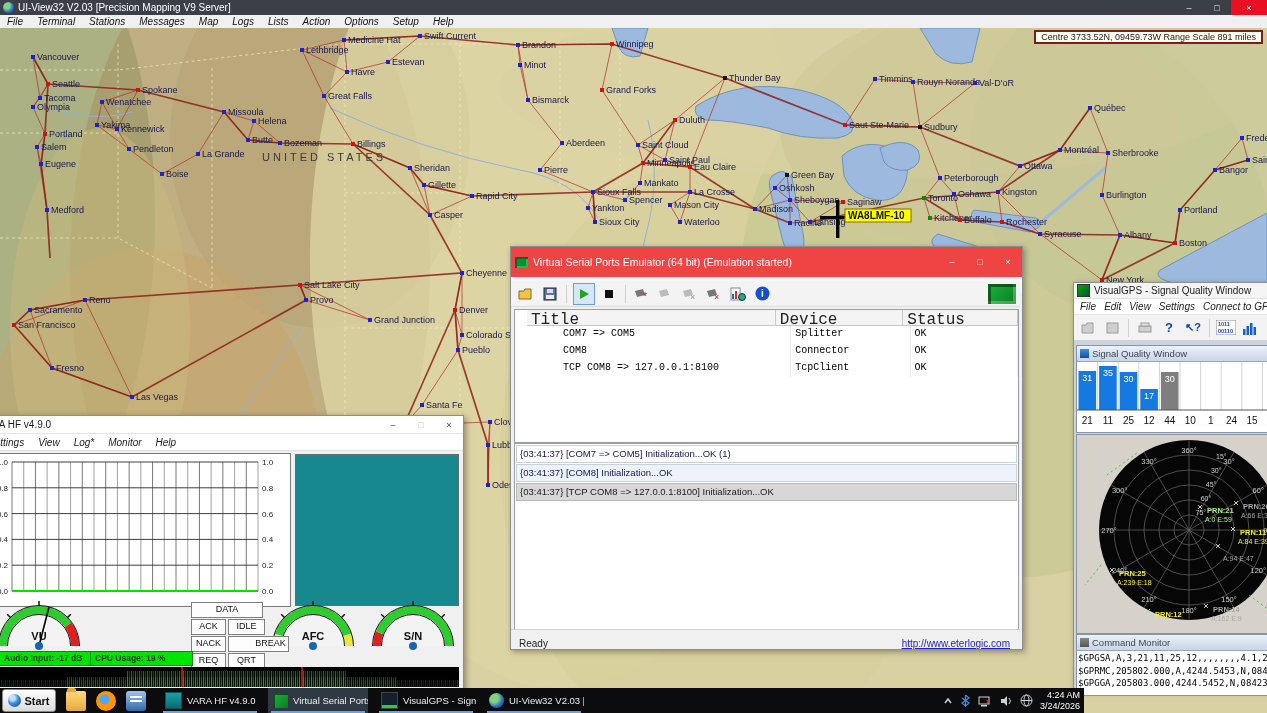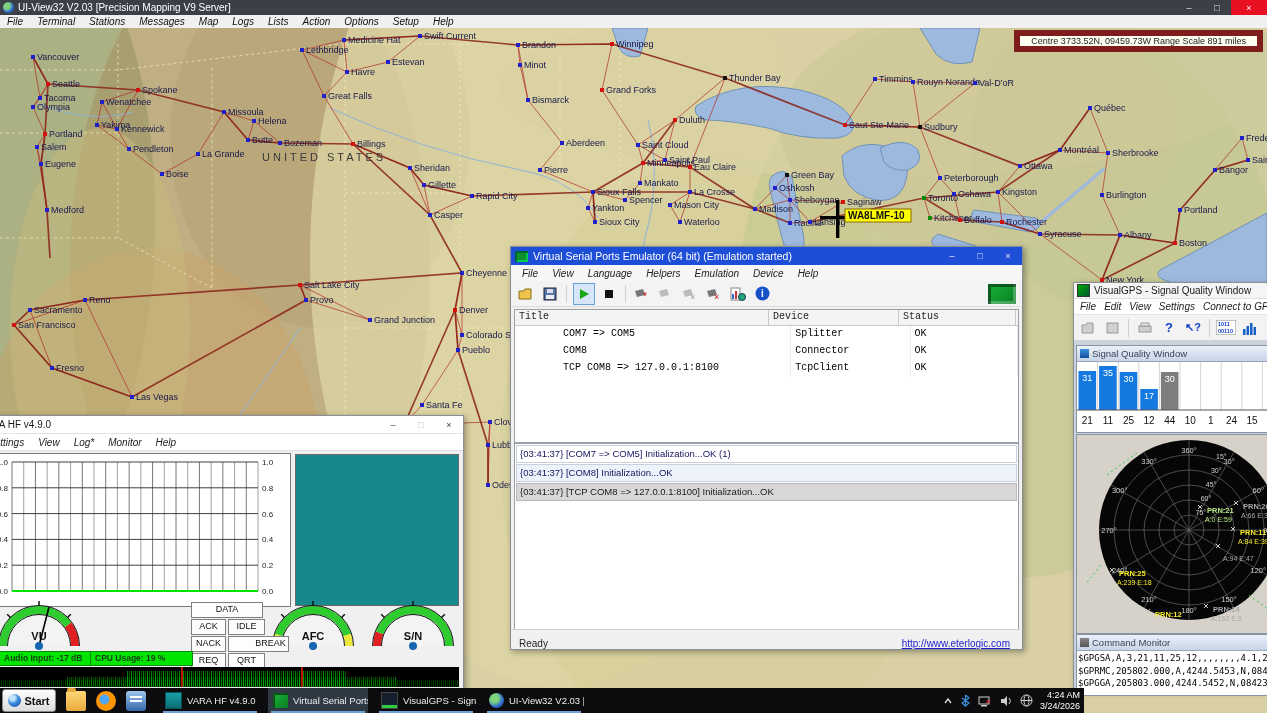--- a/index.html
+++ b/index.html
@@ -13,22 +13,22 @@
     background:radial-gradient(circle at 35% 35%, #7fd37f 0 30%, #2f6fd0 60%, #123a7a 100%);}
   .wbtns{margin-left:auto;display:flex;height:100%;}
   .wbtn{width:28px;height:100%;display:flex;align-items:center;justify-content:center;
     color:#eee;font-size:9px;}
   .wbtn.close-red{width:36px;background:#e81123;color:#fff;}
   #uiview-menubar{left:0;top:15px;width:1267px;height:13px;background:#f0f0f0;
     border-bottom:1px solid #c8c8c8;font-size:10px;color:#111;display:flex;align-items:center;}
   .mi{padding:0 7px;white-space:nowrap;font-style:italic;}
   
   #map-area{left:0;top:28px;width:1267px;height:660px;overflow:hidden;}
-  #map-info{right:4px;top:2px;background:#fffdf0;border:6px solid #7f1d1d;font-size:9px;
-    padding:0 11px;color:#222;white-space:nowrap;}
+  #map-info{right:4px;top:2px;background:#fffdf0;border:2px solid #7f1d1d;font-size:9px;
+    padding:0 5px;color:#222;white-space:nowrap;}
   
   .win{position:absolute;background:#f0f0f0;border:1px solid #8a8f96;box-shadow:2px 2px 6px rgba(0,0,0,.35);}
   .lt-title{height:17px;background:#ffffff;display:flex;align-items:center;font-size:10px;color:#1a1a1a;
     border-bottom:1px solid #e3e3e3;}
   .lt-title .wbtn{color:#444;}
   .menu-light{height:16px;background:#ffffff;display:flex;align-items:center;font-size:10px;color:#222;
     border-bottom:1px solid #e0e0e0;}
   
   #vara-window{left:-28px;top:415px;width:490px;height:274px;}
   #vara-chartpanel{left:6px;top:37px;width:310px;height:152px;background:#fff;border:1px solid #7a7a7a;}
@@ -38,34 +38,34 @@
   .vara-btn{position:absolute;background:#fdfdfd;border:1px solid #7f7f7f;font-size:9px;color:#111;
     text-align:center;line-height:13px;height:14px;}
   .vara-bar{position:absolute;top:235px;height:13px;background:#00e400;border:1px solid #0a8a0a;
     font-size:8.5px;font-weight:bold;color:#143c14;line-height:12px;padding-left:4px;white-space:nowrap;overflow:hidden;}
   #vara-spectrum{left:4px;top:251px;width:482px;height:20px;background:#000;overflow:hidden;}
   .spec-noise{position:absolute;bottom:0;background:repeating-linear-gradient(90deg,
      rgba(0,210,0,.65) 0 1px, rgba(0,70,0,.25) 1px 2px, rgba(0,170,0,.5) 2px 3px, rgba(0,30,0,.2) 3px 4px);}
   .spec-line{position:absolute;top:0;bottom:0;width:2px;background:#bb1100;}
   
   #vspe-window{left:510px;top:246px;width:511px;height:402px;}
-  #vspe-titlebar{height:18px;background:#1d4ed8;color:#fff;font-size:10.5px;display:flex;align-items:center;justify-content:center;}
+  #vspe-titlebar{height:30px;background:#ef4444;color:#fff;font-size:10.5px;display:flex;align-items:center;justify-content:center;}
   #vspe-titlebar .ticon{width:13px;height:11px;margin:0 5px 0 4px;background:#0d8f2a;
     box-shadow:inset 2px 2px 0 #063, inset -2px -2px 0 #0c5;}
   #vspe-menubar{height:16px;background:#f6f6f6;display:flex;align-items:center;font-size:10px;color:#222;}
   #vspe-toolbar{left:0;top:34px;width:509px;height:26px;background:#f3f3f3;border-bottom:1px solid #ddd;
     display:flex;align-items:center;gap:4px;padding-left:5px;box-sizing:border-box;}
   .tbico{width:20px;height:20px;display:flex;align-items:center;justify-content:center;}
   .tbico.sunken{border:1px solid #6aa0d8;background:#d6e6f8;}
   .tbsep{width:1px;height:18px;background:#d0d0d0;margin:0 2px;}
   #vspe-logo{position:absolute;right:6px;top:37px;width:28px;height:20px;
     background:linear-gradient(135deg,#19b53c,#0a7c22);box-shadow:inset 3px 3px 0 rgba(0,0,0,.45), inset -3px -3px 0 rgba(255,255,255,.25);}
   .vspe-list{position:absolute;left:3px;top:62px;width:503px;height:132px;background:#fff;border:1px solid #9aa0a8;}
   .vspe-hrow{display:flex;height:15px;background:#f4f4f4;border-bottom:1px solid #c9c9c9;
-    font-family:"Liberation Mono",monospace;font-size:10px;color:#222;}
+    font-family:"Liberation Mono",monospace;font-size:16px;color:#222;margin-left:12px;}
   .vspe-hcell{border-right:1px solid #c9c9c9;padding:1px 4px;box-sizing:border-box;}
   .vspe-row{display:flex;height:17px;font-family:"Liberation Mono",monospace;font-size:10px;color:#000;padding-left:44px;}
   .vspe-cell{padding:2px 4px;box-sizing:border-box;border-right:1px solid #ececec;white-space:nowrap;overflow:hidden;}
   .c0{width:254px;}.c1{width:130px;}.c2{width:117px;}
   .vspe-logbox{position:absolute;left:3px;top:196px;width:503px;height:186px;background:#fff;border:1px solid #9aa0a8;}
   .vspe-logrow{height:16px;margin:1px;border:1px solid #c8d0da;font-size:9.5px;color:#14145e;
     line-height:15px;padding-left:3px;white-space:nowrap;overflow:hidden;background:#fff;}
   .vspe-logrow.alt{background:#eef3fb;}
   .vspe-logrow.sel{background:#d7d7d7;border-color:#b8b8b8;color:#202020;}
   #vspe-status{position:absolute;left:0;top:382px;width:509px;height:19px;background:#f0f0f0;

